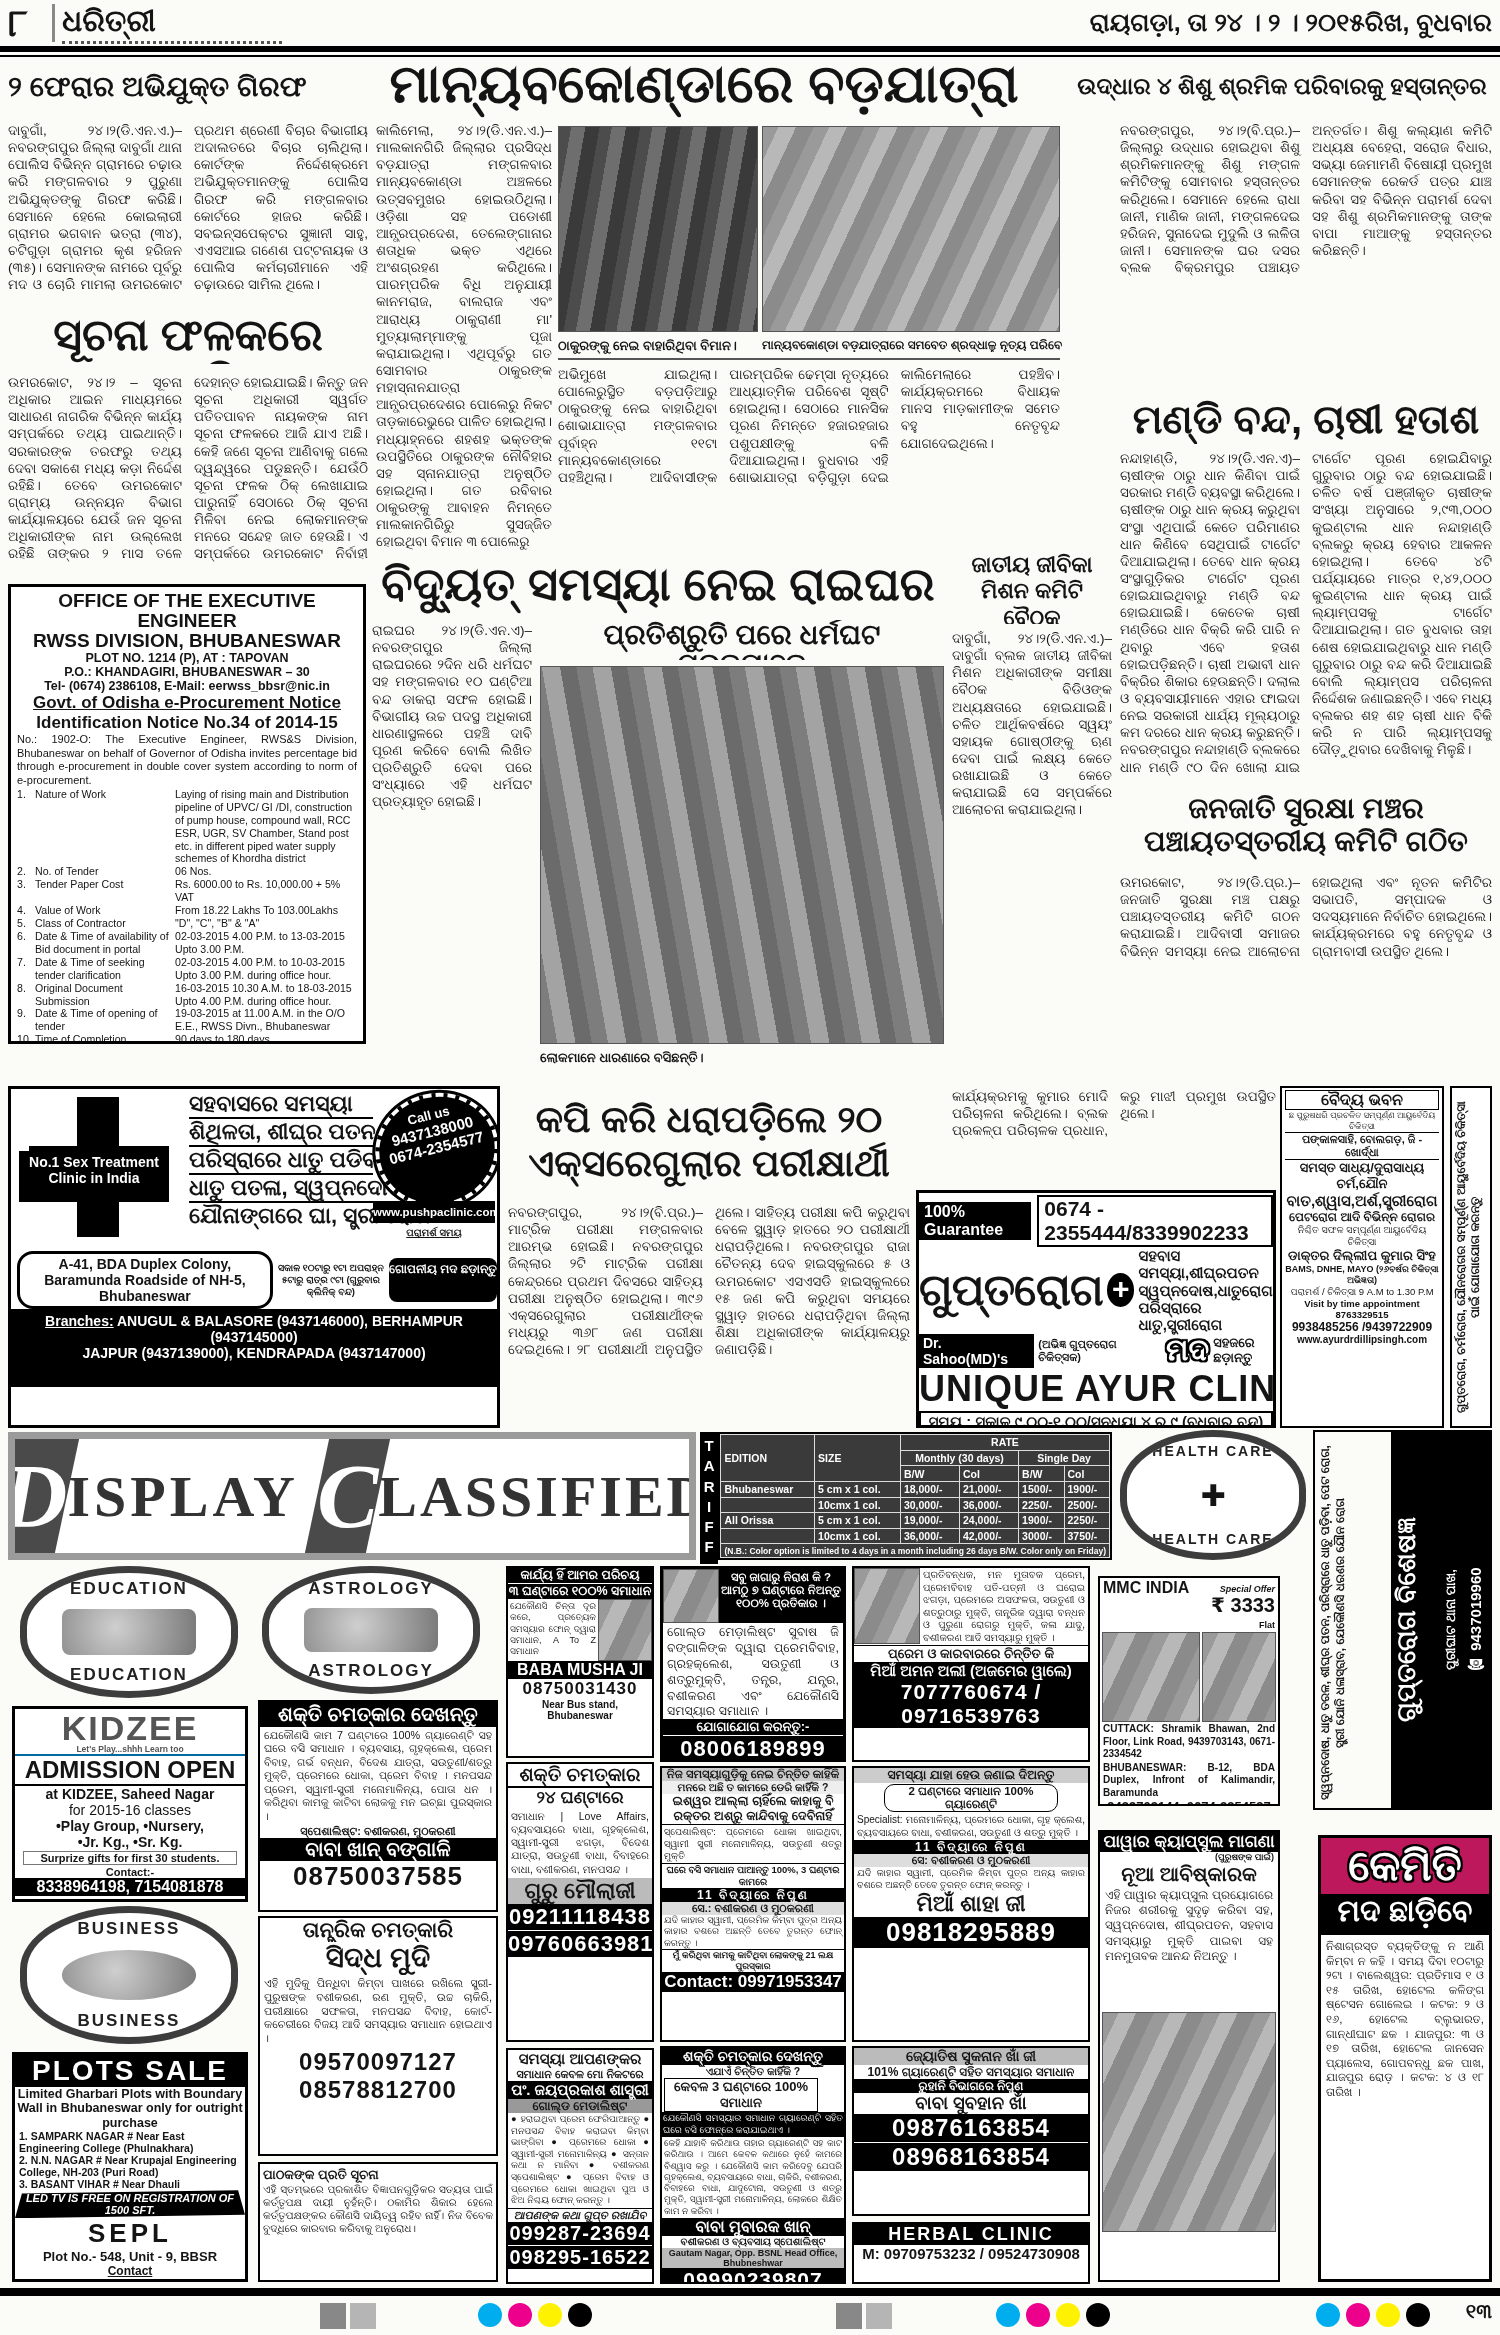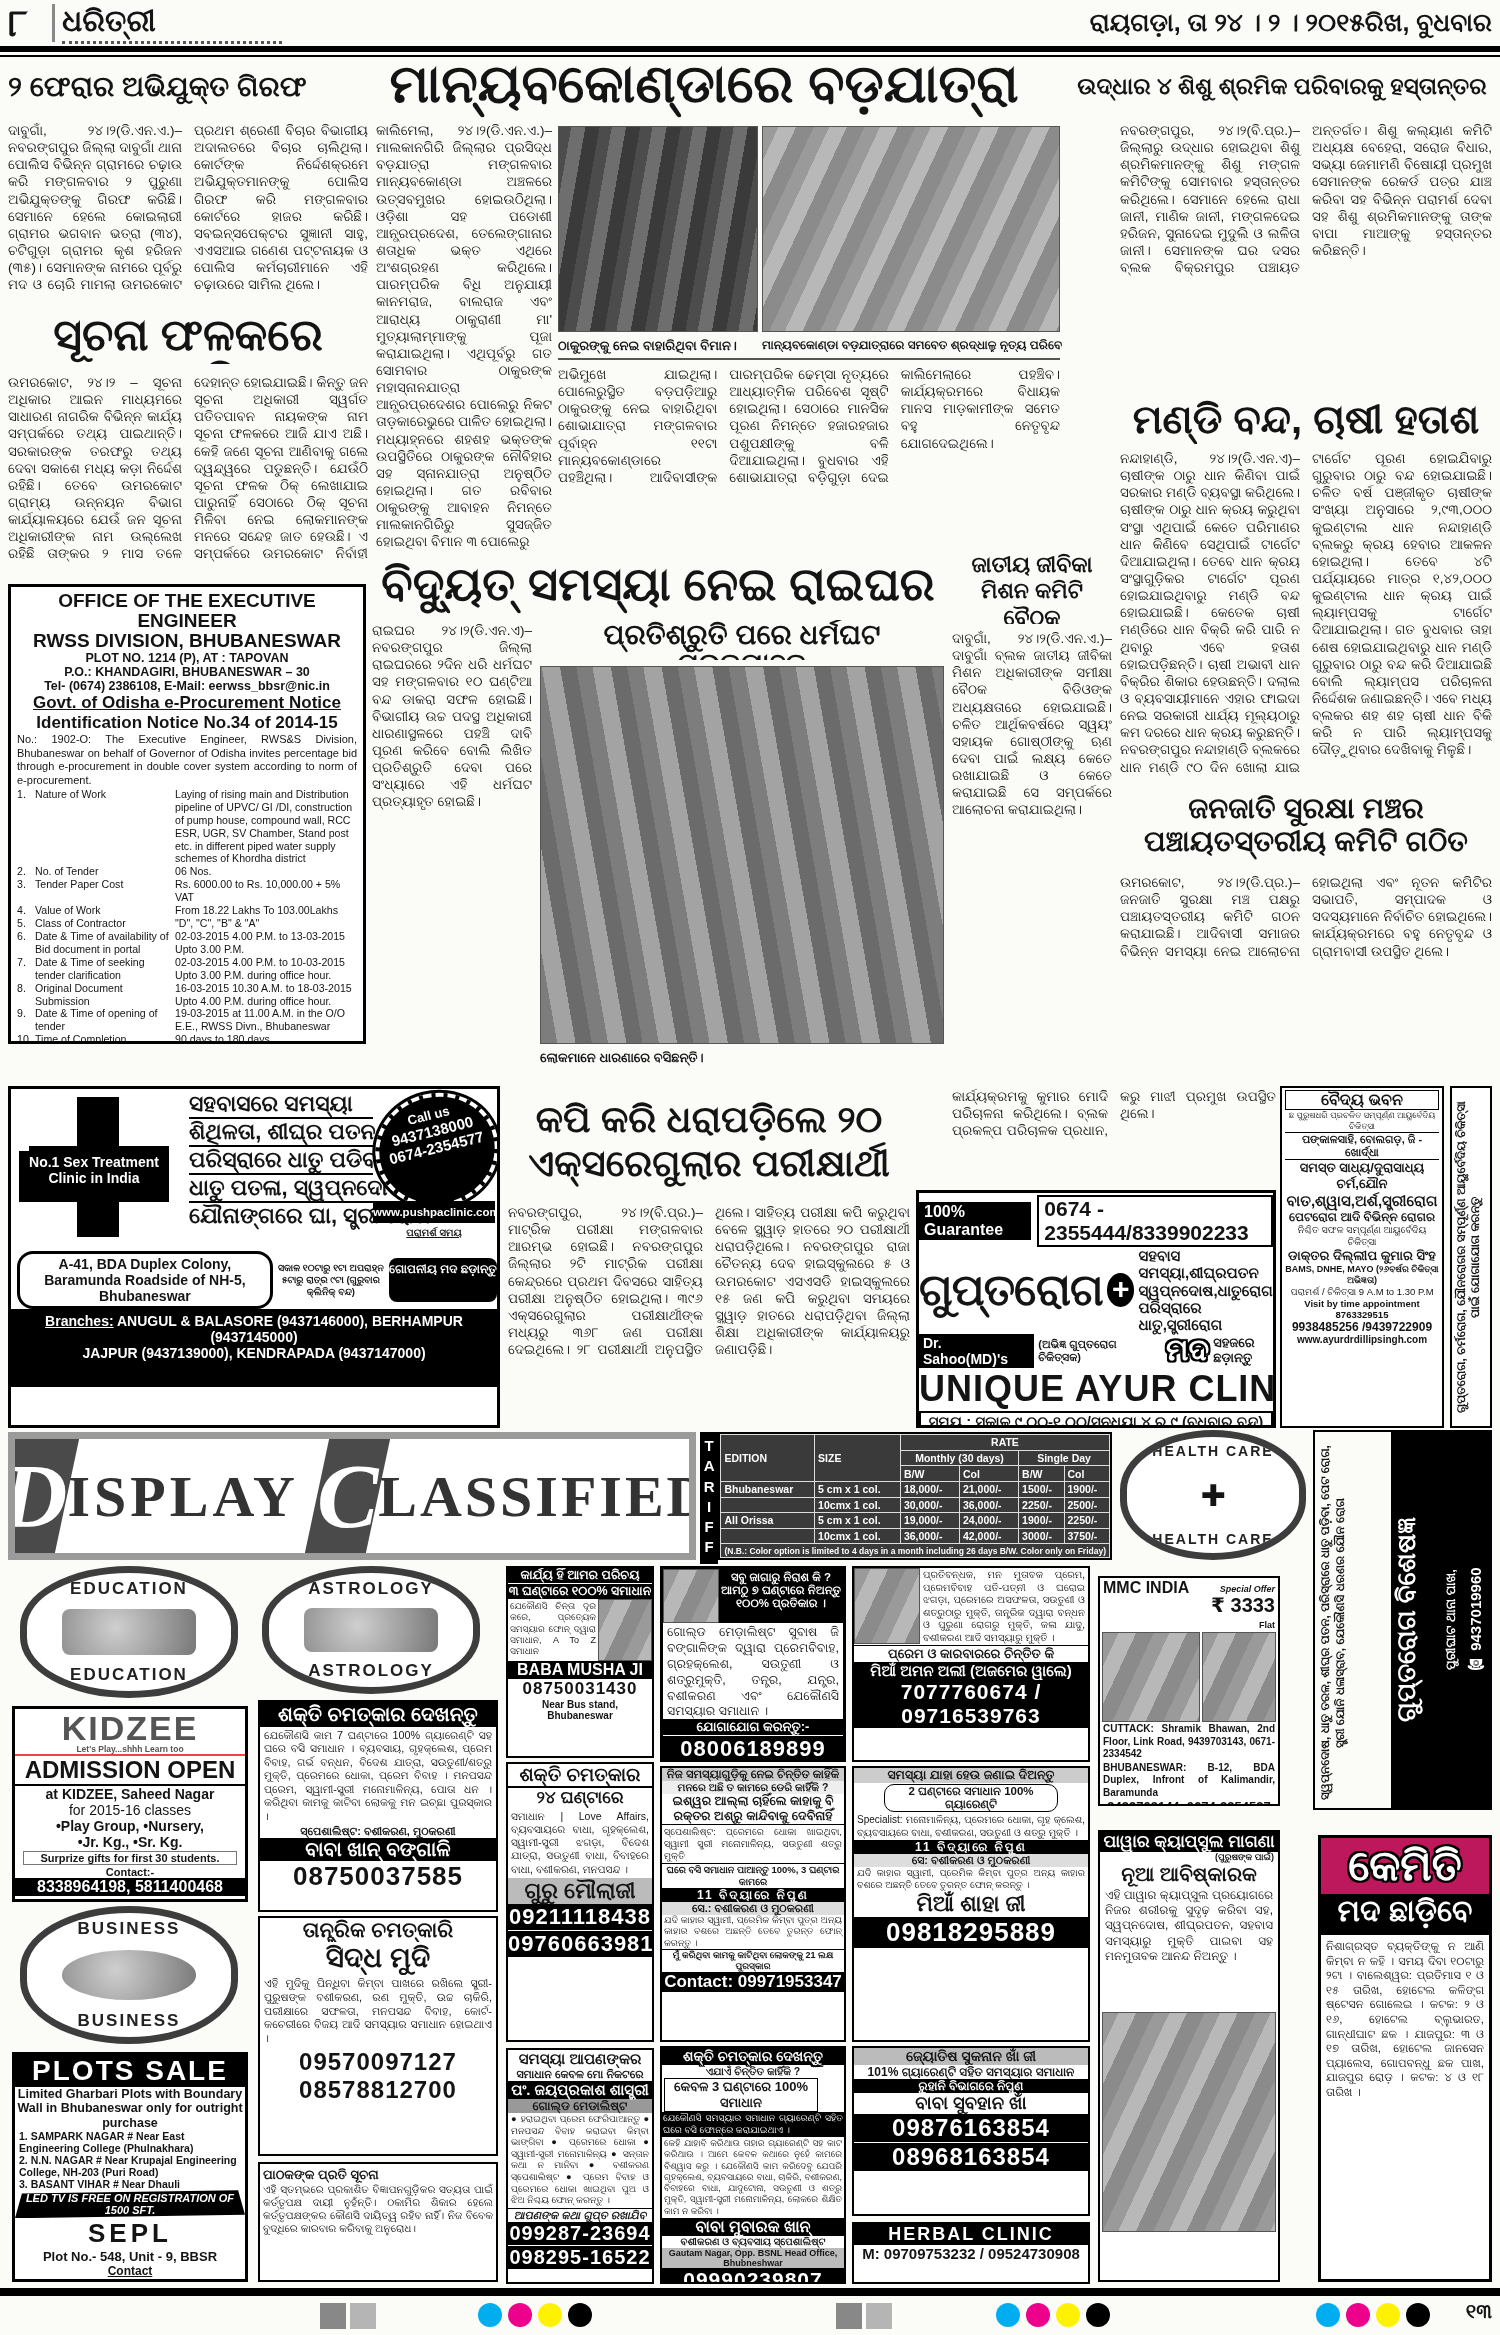--- a/index.html
+++ b/index.html
@@ -285,28 +285,28 @@
 
 <div class="b circlogo" style="left:20px;top:1566px;width:218px;height:132px;border-radius:50%/46%">
   <span class="lab">EDUCATION</span>
   <div class="blob"></div>
   <span class="lab">EDUCATION</span>
 </div>
 
 <div class="b box" style="left:12px;top:1706px;width:236px;height:196px;border-width:3px;text-align:center;overflow:hidden">
   <div style="font-size:34px;font-weight:bold;color:#555;letter-spacing:2px">KIDZEE</div>
   <div style="font-size:8.5px;font-weight:bold;color:#555;margin-top:-4px">Let's Play...shhh Learn too</div>
-  <div style="font-size:24px;font-weight:bold;border-top:2px solid #ef4444;border-bottom:2px solid #000">ADMISSION OPEN</div>
+  <div style="font-size:24px;font-weight:bold;border-top:2px solid #0369a1;border-bottom:2px solid #000">ADMISSION OPEN</div>
   <div style="font-size:14px;font-weight:bold">at KIDZEE, Saheed Nagar</div>
   <div style="font-size:14px">for 2015-16 classes</div>
   <div style="font-size:14px;font-weight:bold">•Play Group, •Nursery,</div>
   <div style="font-size:14px;font-weight:bold">•Jr. Kg., •Sr. Kg.</div>
   <div style="font-size:11px;font-weight:bold;border:1px solid #777;margin:1px 8px">Surprize gifts for first 30 students.</div>
   <div style="font-size:11px;font-weight:bold">Contact:-</div>
-  <div class="wob" style="font-size:16px;font-weight:bold">8338964198, 5811400468</div>
+  <div class="wob" style="font-size:16px;font-weight:bold">8338964198, 7154081878</div>
 </div>
 
 <div class="b circlogo" style="left:20px;top:1906px;width:218px;height:138px;border-radius:50%/46%">
   <span class="lab">BUSINESS</span>
   <div class="blob" style="border-radius:50%"></div>
   <span class="lab">BUSINESS</span>
 </div>
 
 <div class="b box" style="left:12px;top:2052px;width:236px;height:230px;border-width:3px;overflow:hidden;text-align:center">
   <div class="wob" style="font-size:28px;font-weight:bold;letter-spacing:2px">PLOTS SALE</div>

